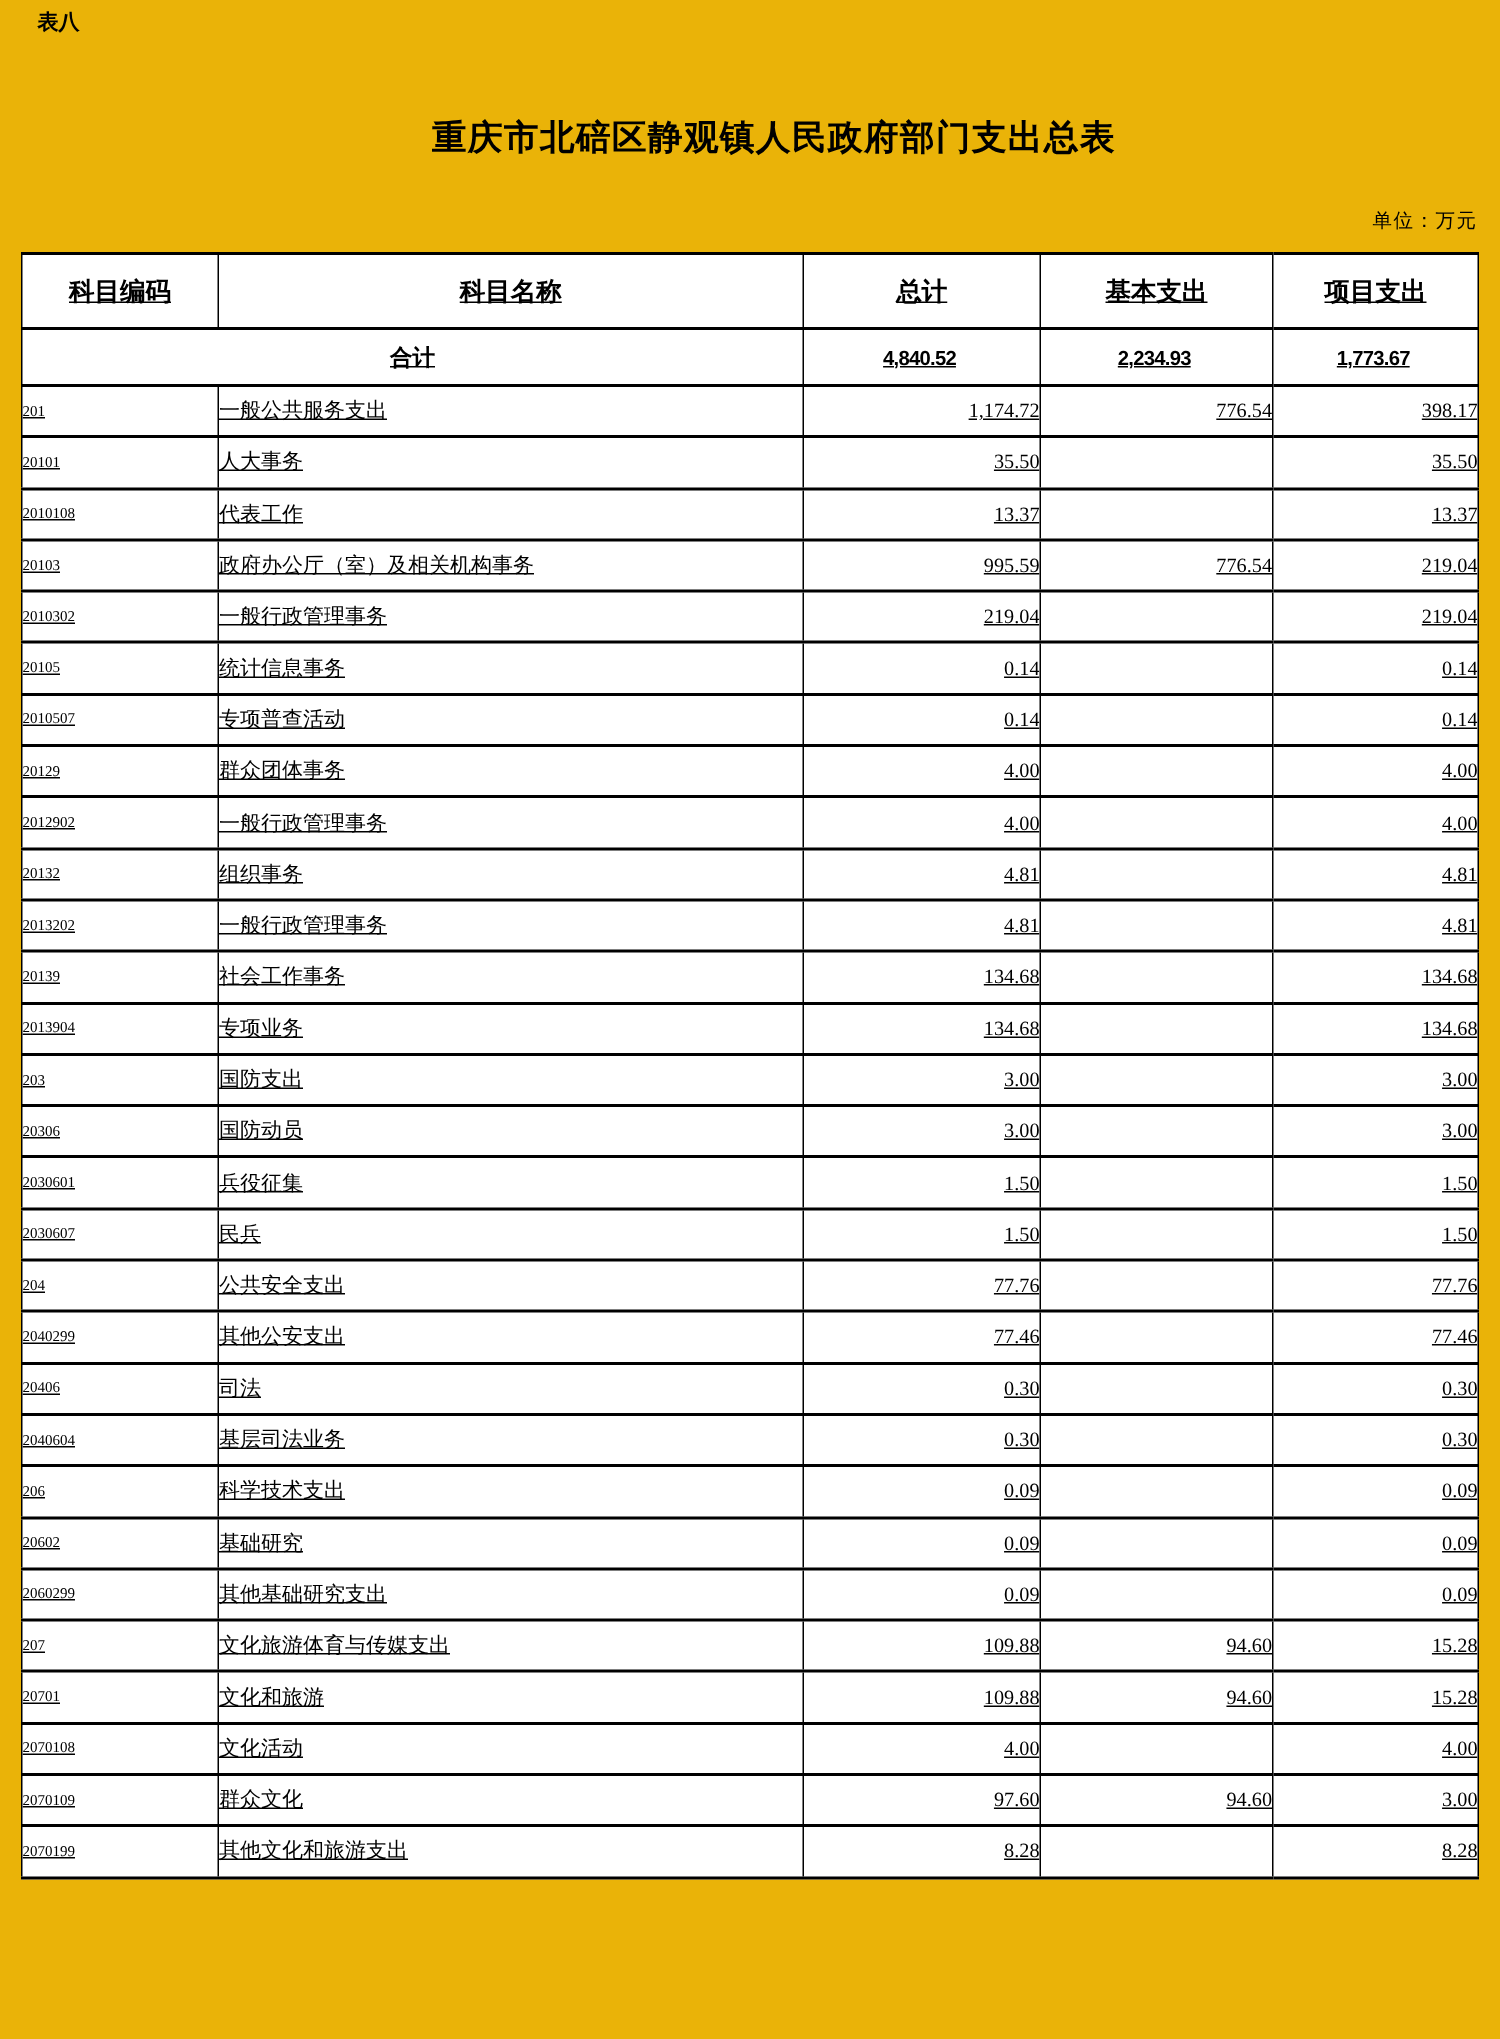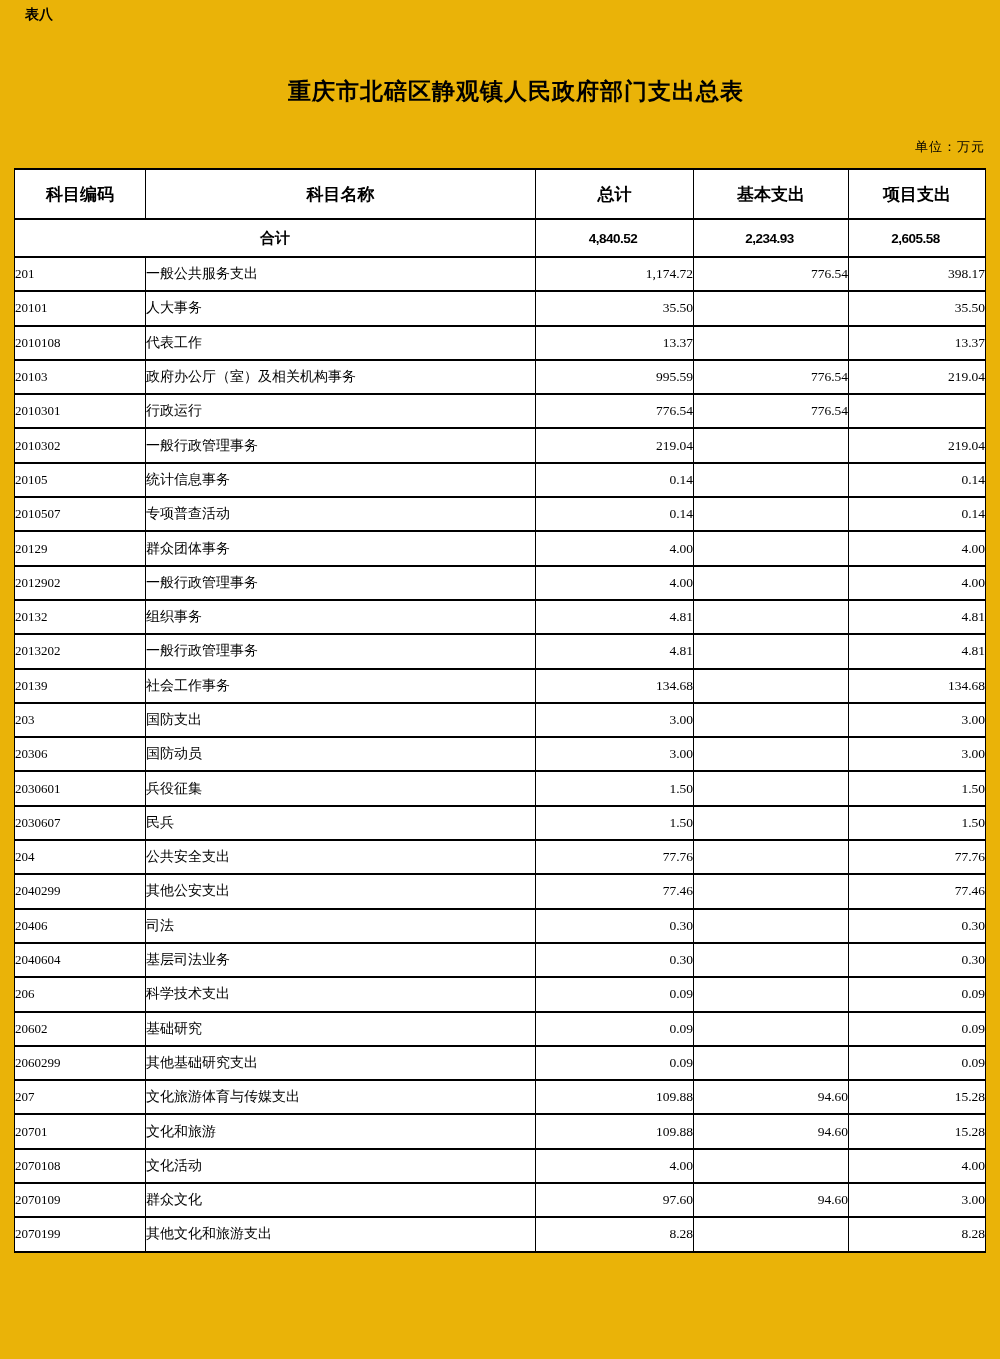--- a/index.html
+++ b/index.html
@@ -27,20 +27,21 @@
     position: absolute; right: 15px; top: 138px;
     font-size: 13px; letter-spacing: 1px;
     font-family: "Liberation Serif", "DejaVu Serif", serif;
   }
 
   table.budget {
     position: absolute; left: 14px; top: 168px;
     width: 971px;
     border-collapse: collapse; table-layout: fixed;
     background: #fff;
+    text-decoration: underline;
   }
   table.budget th, table.budget td {
     border-top: 2px solid #000;
     border-bottom: 2px solid #000;
     border-left: 1px solid #000;
     border-right: 1px solid #000;
     padding: 0;
     overflow: hidden; white-space: nowrap;
     vertical-align: middle;
   }
@@ -55,21 +56,21 @@
     font-weight: bold; font-size: 15px; text-align: center;
   }
   tr.total-row td.num {
     font-weight: bold; padding-right: 3px; font-size: 13.5px;
     font-family: "Liberation Sans", "DejaVu Sans", sans-serif;
     letter-spacing: -0.5px;
     text-align: center;
   }
   tr.data-row { height: 34.3px; }
   td.code {
-    font-size: 13px; text-align: left;
+    font-size: 10px; text-align: left;
     font-family: "Liberation Serif", "DejaVu Serif", serif;
   }
   td.name { font-size: 14px; text-align: left; }
   td.num  { font-size: 13.5px; text-align: right; padding-right: 6px; }
   .lv1-code { padding-left: 6px; }
   .lv2-code { padding-left: 17px; }
   .lv3-code { padding-left: 27px; }
   .lv1-name { padding-left: 3px; }
   .lv2-name { padding-left: 12px; margin-top: 19px; }
   .lv3-name { padding-left: 22px; }
@@ -97,21 +98,21 @@
         <th>总计</th>
         <th>基本支出</th>
         <th>项目支出</th>
       </tr>
     </thead>
     <tbody>
       <tr class="total-row">
         <td colspan="2" class="total-label">合计</td>
         <td class="num">4,840.52</td>
         <td class="num">2,234.93</td>
-        <td class="num">2,605.58</td>
+        <td class="num">1,773.67</td>
       </tr>
     <tr class="data-row">
           <td class="code lv1-code">201</td>
           <td class="name lv1-name">一般公共服务支出</td>
           <td class="num">1,174.72</td>
           <td class="num">776.54</td>
           <td class="num">398.17</td>
         </tr>
         <tr class="data-row">
           <td class="code lv2-code">20101</td>
@@ -128,27 +129,20 @@
           <td class="num">13.37</td>
         </tr>
         <tr class="data-row">
           <td class="code lv2-code">20103</td>
           <td class="name lv2-name">政府办公厅（室）及相关机构事务</td>
           <td class="num">995.59</td>
           <td class="num">776.54</td>
           <td class="num">219.04</td>
         </tr>
         <tr class="data-row">
-          <td class="code lv3-code">2010301</td>
-          <td class="name lv3-name">行政运行</td>
-          <td class="num">776.54</td>
-          <td class="num">776.54</td>
-          <td class="num"></td>
-        </tr>
-        <tr class="data-row">
           <td class="code lv3-code">2010302</td>
           <td class="name lv3-name">一般行政管理事务</td>
           <td class="num">219.04</td>
           <td class="num"></td>
           <td class="num">219.04</td>
         </tr>
         <tr class="data-row">
           <td class="code lv2-code">20105</td>
           <td class="name lv2-name">统计信息事务</td>
           <td class="num">0.14</td>
@@ -186,20 +180,27 @@
         <tr class="data-row">
           <td class="code lv3-code">2013202</td>
           <td class="name lv3-name">一般行政管理事务</td>
           <td class="num">4.81</td>
           <td class="num"></td>
           <td class="num">4.81</td>
         </tr>
         <tr class="data-row">
           <td class="code lv2-code">20139</td>
           <td class="name lv2-name">社会工作事务</td>
+          <td class="num">134.68</td>
+          <td class="num"></td>
+          <td class="num">134.68</td>
+        </tr>
+        <tr class="data-row">
+          <td class="code lv3-code">2013904</td>
+          <td class="name lv3-name">专项业务</td>
           <td class="num">134.68</td>
           <td class="num"></td>
           <td class="num">134.68</td>
         </tr>
         <tr class="data-row">
           <td class="code lv1-code">203</td>
           <td class="name lv1-name">国防支出</td>
           <td class="num">3.00</td>
           <td class="num"></td>
           <td class="num">3.00</td>

